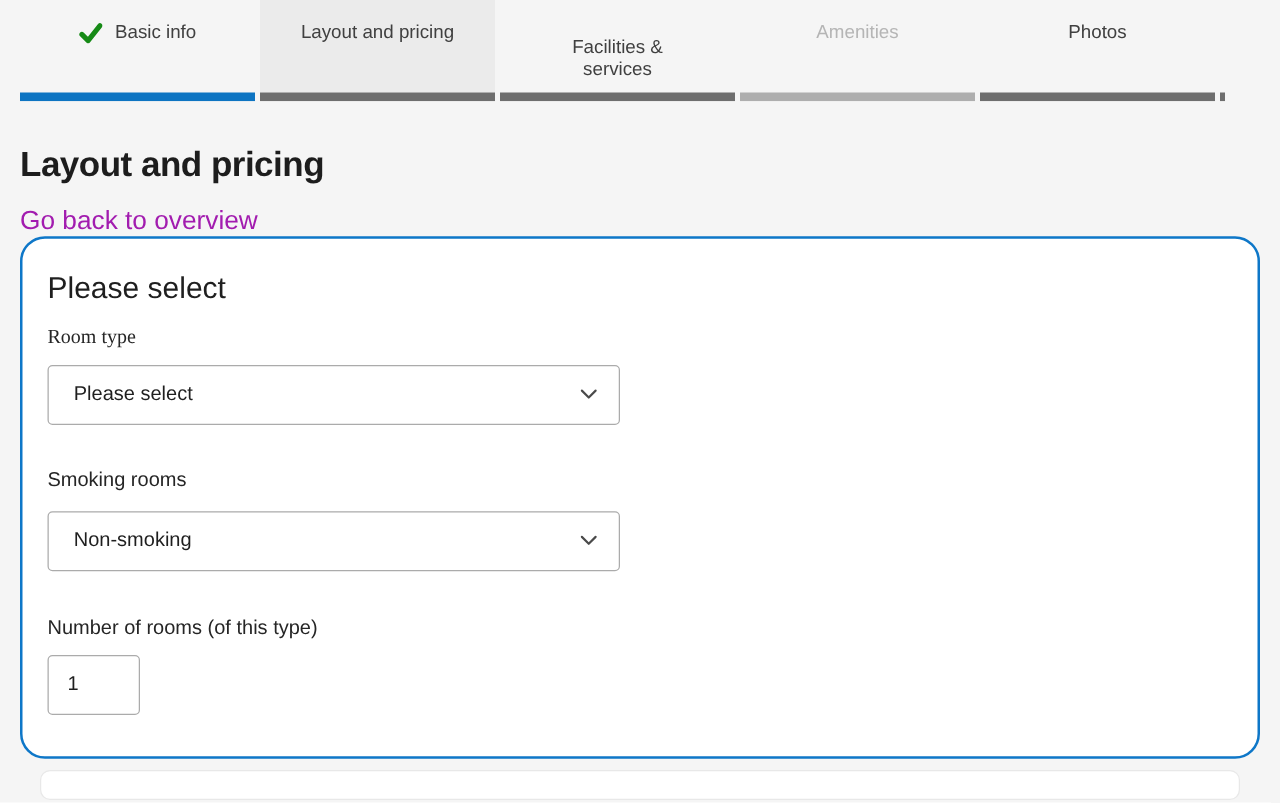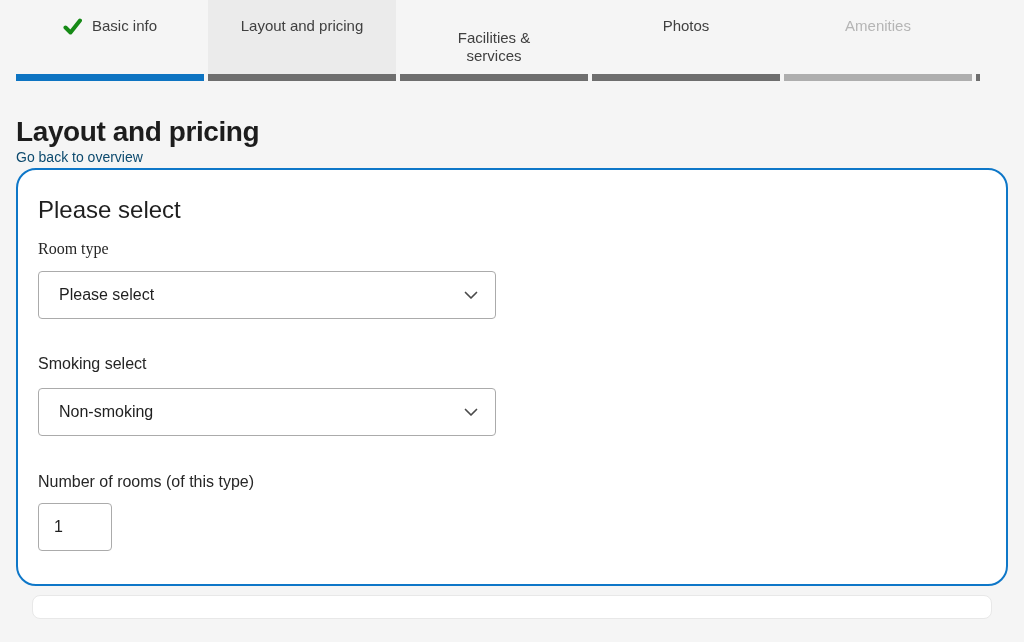--- a/index.html
+++ b/index.html
@@ -50,23 +50,24 @@
   .page-title {
     margin-top:35px;
     font-size:28px;
     line-height:32px;
     font-weight:700;
     letter-spacing:-0.4px;
     color:#1d1d1d;
   }
   .back-link {
     display:inline-block;
-    font-size:14px;
+    margin-top:19px;
+    font-size:21px;
     line-height:19px;
-    color:#0c4a6e;
+    color:#a21caf;
     text-decoration:none;
     cursor:pointer;
   }
 
   
   .card {
     margin-top:1px;
     background:#ffffff;
     border:2px solid #0e77c8;
     border-radius:20px;
@@ -150,30 +151,30 @@
     <div class="tab-bar"></div>
   </div>
 
   <div class="tab">
     <div class="tab-top">
       <span class="tab-label narrow">Facilities &amp; services</span>
     </div>
     <div class="tab-bar"></div>
   </div>
 
+  <div class="tab disabled">
+    <div class="tab-top">
+      <span class="tab-label">Amenities</span>
+    </div>
+    <div class="tab-bar"></div>
+  </div>
+
   <div class="tab">
     <div class="tab-top">
       <span class="tab-label">Photos</span>
-    </div>
-    <div class="tab-bar"></div>
-  </div>
-
-  <div class="tab disabled">
-    <div class="tab-top">
-      <span class="tab-label">Amenities</span>
     </div>
     <div class="tab-bar"></div>
   </div>
 
   <div class="tab">
     <div class="tab-top">
       <span class="tab-label"></span>
     </div>
     <div class="tab-bar"></div>
   </div>
@@ -193,21 +194,21 @@
     <div class="field-label lbl-1">Room type</div>
     <div class="select-box">
       <span>Please select</span>
       <span class="chevron">
         <svg width="14" height="9" viewBox="0 0 14 9">
           <path d="M1.5 1.5 L7 7 L12.5 1.5" fill="none" stroke="#4a4a4a" stroke-width="1.7" stroke-linecap="round" stroke-linejoin="round"></path>
         </svg>
       </span>
     </div>
 
-    <div class="field-label lbl-2">Smoking select</div>
+    <div class="field-label lbl-2">Smoking rooms</div>
     <div class="select-box">
       <span>Non-smoking</span>
       <span class="chevron">
         <svg width="14" height="9" viewBox="0 0 14 9">
           <path d="M1.5 1.5 L7 7 L12.5 1.5" fill="none" stroke="#4a4a4a" stroke-width="1.7" stroke-linecap="round" stroke-linejoin="round"></path>
         </svg>
       </span>
     </div>
 
     <div class="field-label lbl-3">Number of rooms (of this type)</div>

